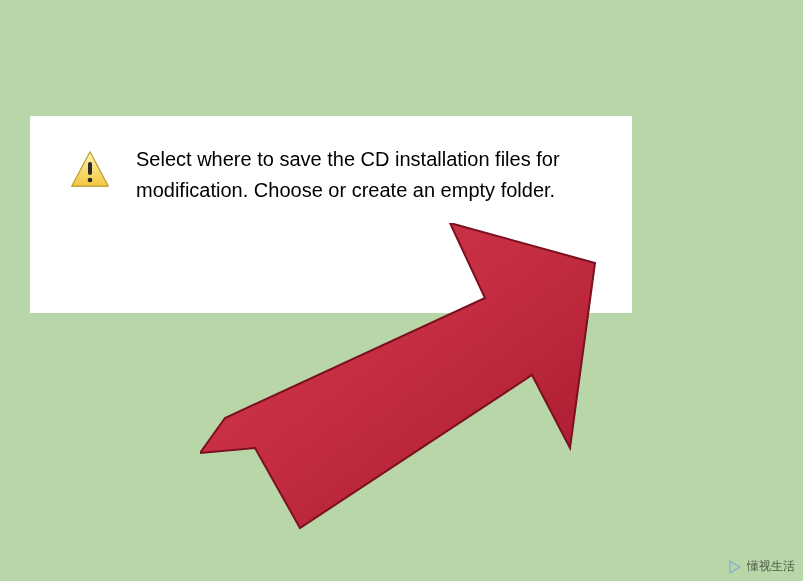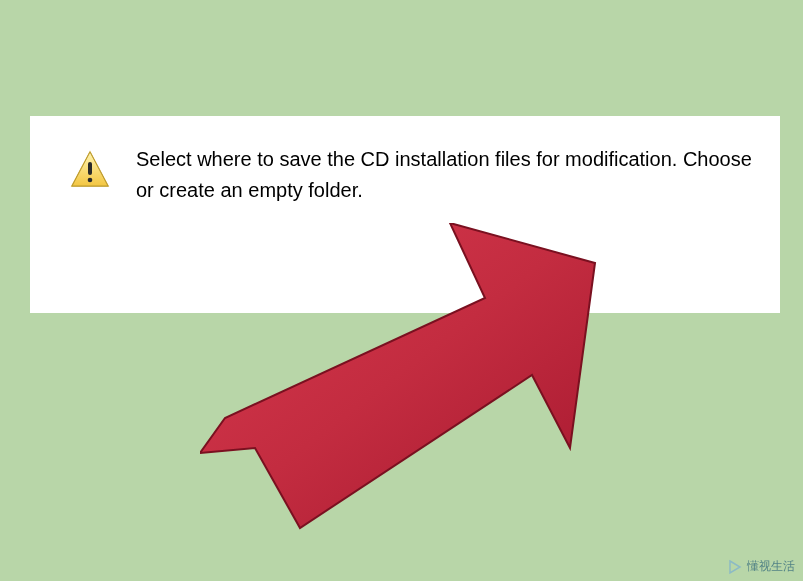--- a/index.html
+++ b/index.html
@@ -12,21 +12,21 @@
       height: 581px;
       background: #b8d6a8;
       font-family: "Segoe UI", Tahoma, sans-serif;
       position: relative;
       overflow: hidden;
     }
     .dialog {
       position: absolute;
       left: 30px;
       top: 116px;
-      width: 750px;
+      width: 602px;
       height: 197px;
       background: #ffffff;
       display: flex;
       flex-direction: column;
     }
     .dialog-body {
       flex: 1;
       display: flex;
       align-items: flex-start;
       padding: 28px 24px 28px 38px;
@@ -73,21 +73,21 @@
       top: 223px;
       width: 400px;
       height: 330px;
       pointer-events: none;
     }
     .watermark {
       position: absolute;
       right: 8px;
       bottom: 6px;
       font-size: 12px;
-      color: #0c4a6e;
+      color: #000000;
       opacity: 0.6;
       display: flex;
       align-items: center;
       gap: 4px;
     }
     .watermark-icon {
       width: 16px;
       height: 16px;
     }
   </style>

